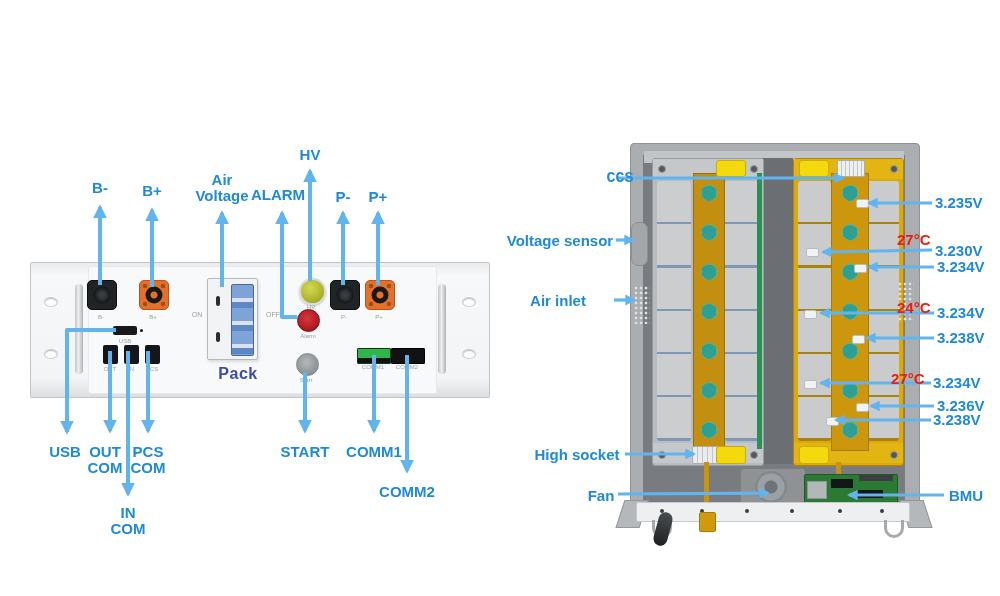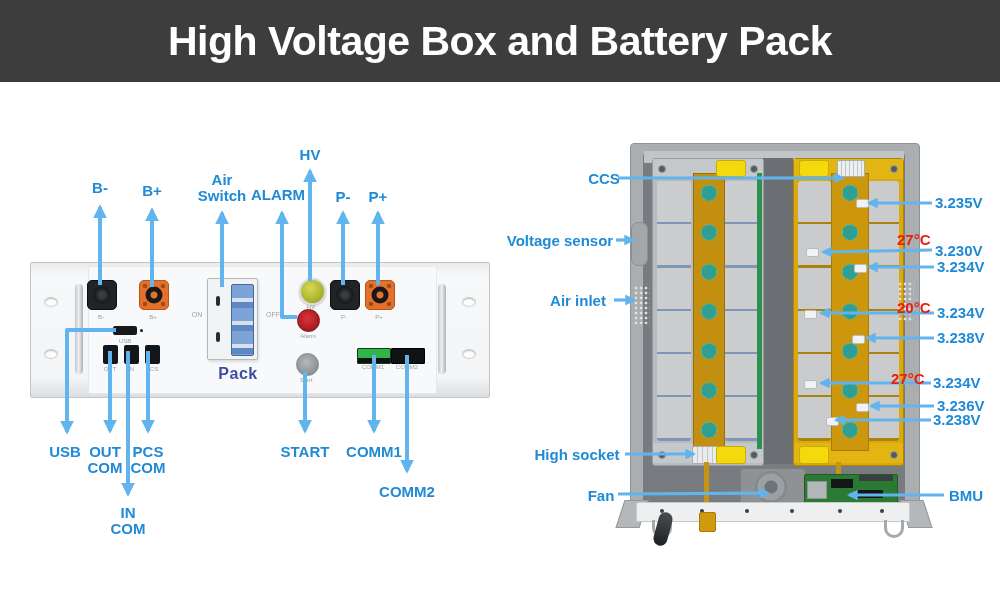--- a/index.html
+++ b/index.html
@@ -62,23 +62,20 @@
   .dots{position:absolute;background-image:radial-gradient(circle at 2px 2px,#e0e2e3 0 1.1px,rgba(0,0,0,0) 1.7px);
         background-size:5px 5px;}
 
   svg.overlay{position:absolute;left:0;top:0;z-index:5;pointer-events:none;}
 </style>
 </head>
 <body>
 
 <div id="stage">
 
-  <div class="titlebar">
-    <span>High Voltage Box and Battery Pack</span>
-  </div>
 
   <div class="hvbox">
     <div class="face"></div>
     <div class="handle" style="left:44px;top:21px;"></div>
     <div class="handle" style="left:407px;top:21px;"></div>
     <div class="oval" style="left:13px;top:34px;"></div>
     <div class="oval" style="left:13px;top:86px;"></div>
     <div class="oval" style="left:431px;top:34px;"></div>
     <div class="oval" style="left:431px;top:86px;"></div>
 
@@ -248,49 +245,49 @@
       <path d="M934,338 L867,338" marker-end="url(#ah)"></path>
       <path d="M931,383 L821,383" marker-end="url(#ah)"></path>
       <path d="M934,406 L871,406" marker-end="url(#ah)"></path>
       <path d="M931,420 L836,420" marker-end="url(#ah)"></path>
     </g>
   </svg>
 
   <div class="co" style="left:100px;top:180px;">B-</div>
   <div class="co" style="left:152px;top:183px;">B+</div>
   <div class="co" style="left:222px;top:172px;">Air
-Switch</div>
+Voltage</div>
   <div class="co" style="left:278px;top:187px;">ALARM</div>
   <div class="co" style="left:310px;top:147px;">HV</div>
   <div class="co" style="left:343px;top:189px;">P-</div>
   <div class="co" style="left:378px;top:189px;">P+</div>
 
   <div class="co" style="left:65px;top:444px;">USB</div>
   <div class="co" style="left:105px;top:444px;">OUT
 COM</div>
   <div class="co" style="left:148px;top:444px;">PCS
 COM</div>
   <div class="co" style="left:128px;top:505px;">IN
 COM</div>
   <div class="co" style="left:305px;top:444px;">START</div>
   <div class="co" style="left:374px;top:444px;">COMM1</div>
   <div class="co" style="left:407px;top:484px;">COMM2</div>
 
-  <div class="co" style="left:604px;top:171px;">CCS</div>
+  <div class="co" style="left:620px;top:171px;font-family:Liberation Mono, monospace;">CCS</div>
   <div class="co" style="left:560px;top:233px;">Voltage sensor</div>
-  <div class="co" style="left:578px;top:293px;">Air inlet</div>
+  <div class="co" style="left:558px;top:293px;">Air inlet</div>
   <div class="co" style="left:577px;top:447px;">High socket</div>
   <div class="co" style="left:601px;top:488px;">Fan</div>
   <div class="co" style="left:966px;top:488px;">BMU</div>
 
   <div class="reading" style="left:935px;top:195px;">3.235V</div>
   <div class="temp" style="left:897px;top:232px;">27°C</div>
   <div class="reading" style="left:935px;top:243px;">3.230V</div>
   <div class="reading" style="left:937px;top:259px;">3.234V</div>
-  <div class="temp" style="left:897px;top:300px;">20°C</div>
+  <div class="temp" style="left:897px;top:300px;">24°C</div>
   <div class="reading" style="left:937px;top:305px;">3.234V</div>
   <div class="reading" style="left:937px;top:330px;">3.238V</div>
   <div class="temp" style="left:891px;top:371px;">27°C</div>
   <div class="reading" style="left:933px;top:375px;">3.234V</div>
   <div class="reading" style="left:937px;top:398px;">3.236V</div>
   <div class="reading" style="left:933px;top:412px;">3.238V</div>
 
 </div>
 
 </body></html>

